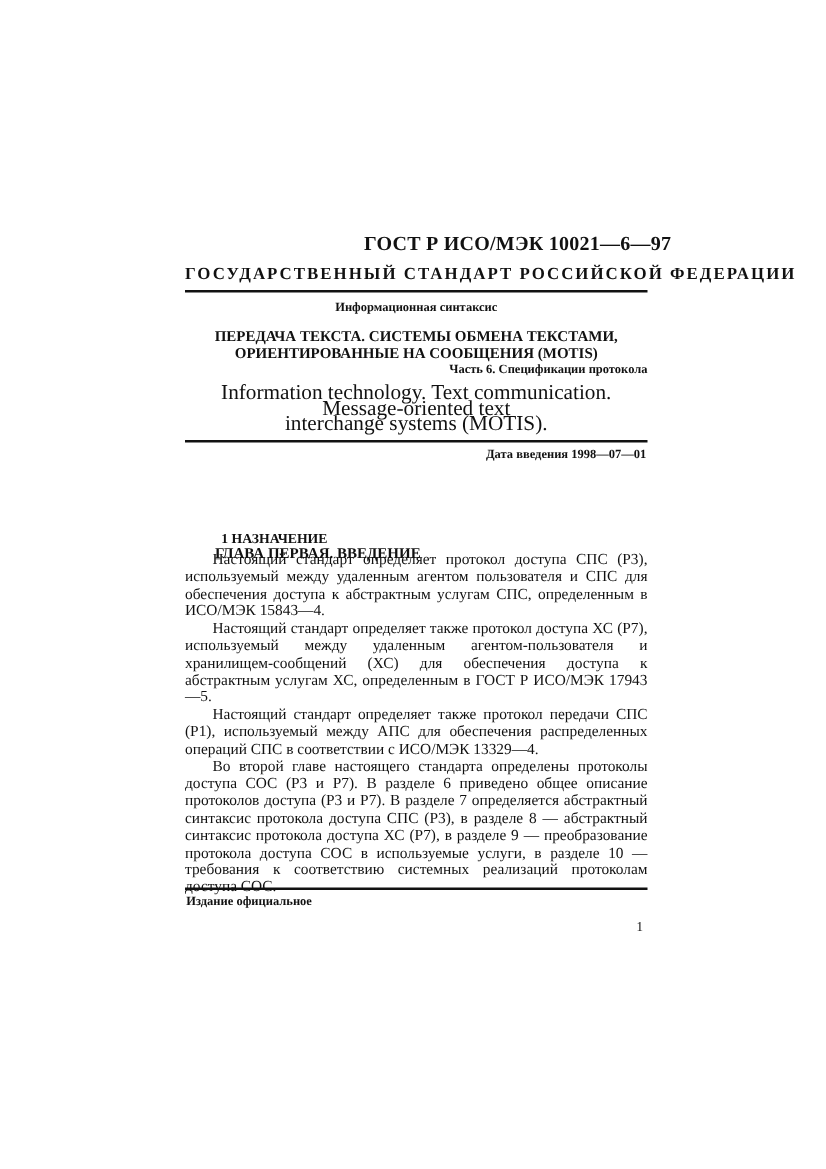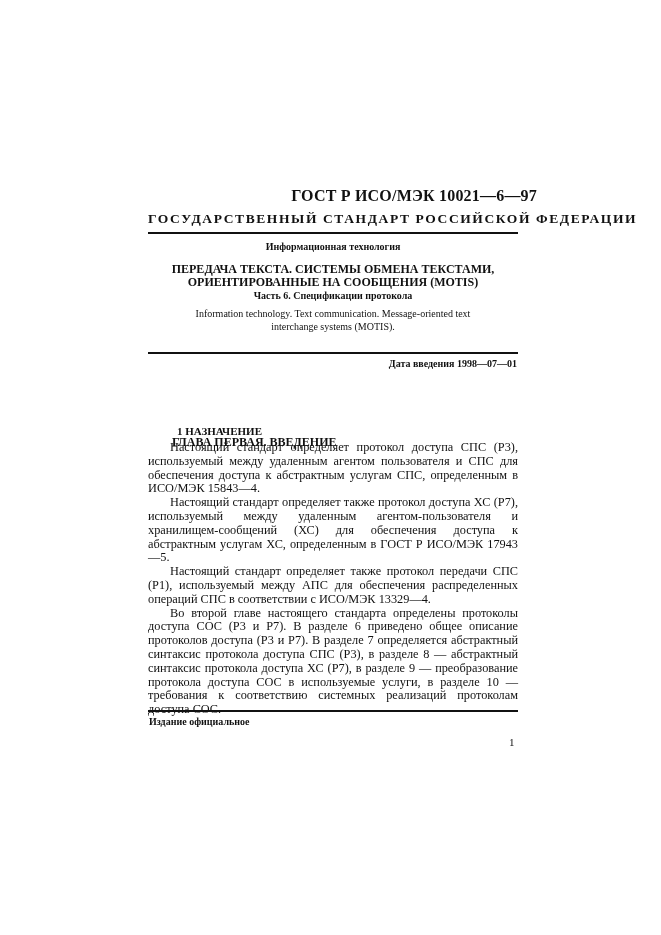--- a/index.html
+++ b/index.html
@@ -9,40 +9,40 @@
     font-family: "Liberation Serif", "DejaVu Serif", serif;
     color: #111;
   }
   .abs { position: absolute; }
   .gost-code { right: 124px; top: 187px; font-size: 16px; font-weight: bold; letter-spacing: 0.2px; }
   .state-std { left: 148px; top: 211px; font-size: 13.5px; font-weight: bold; letter-spacing: 1.6px; white-space: nowrap; }
   .rule-thick { left: 148px; width: 370px; height: 2px; background: #111; top: 232px; }
   .center-block { left: 148px; width: 370px; text-align: center; }
   .subj { top: 241px; font-size: 10px; font-weight: bold; }
   .title { top: 263px; font-size: 12px; font-weight: bold; line-height: 13px; }
-  .part { top: 290px; font-size: 10px; font-weight: bold; }
-  .en { top: 308px; font-size: 10px; line-height: 12.5px; }
+  .part { top: 290px; font-size: 10px; font-weight: bold; text-align: right; }
+  .en { top: 308px; font-size: 17px; line-height: 12.5px; }
   .rule2 { left: 148px; width: 370px; height: 2px; background: #111; top: 352px; }
   .date { right: 144px; top: 358px; font-size: 10px; font-weight: bold; }
   .chapter { left: 172px; top: 403px; font-size: 12px; font-weight: bold; margin-top: 32px; }
   .section { left: 177px; top: 425px; font-size: 11px; font-weight: bold; }
   .body-text { left: 148px; width: 370px; top: 441px; font-size: 12.3px; line-height: 13.8px; text-align: justify; }
   .body-text p { margin: 0; text-indent: 22px; }
   .rule3 { left: 148px; width: 370px; height: 2px; background: #111; top: 710px; }
   .edition { left: 149px; top: 716px; font-size: 10px; font-weight: bold; }
   .page-num { left: 509px; top: 736px; font-size: 11px; }
 </style>
 </head>
 <body>
 
 <div class="abs gost-code">ГОСТ Р ИСО/МЭК 10021—6—97</div>
 <div class="abs state-std">ГОСУДАРСТВЕННЫЙ СТАНДАРТ РОССИЙСКОЙ ФЕДЕРАЦИИ</div>
 <div class="abs rule-thick"></div>
 
-<div class="abs center-block subj">Информационная технология</div>
+<div class="abs center-block subj">Информационная синтаксис</div>
 <div class="abs center-block title">
   <div>ПЕРЕДАЧА ТЕКСТА. СИСТЕМЫ ОБМЕНА ТЕКСТАМИ,</div>
   <div>ОРИЕНТИРОВАННЫЕ НА СООБЩЕНИЯ (MOTIS)</div>
 </div>
 <div class="abs center-block part">Часть 6. Спецификации протокола</div>
 <div class="abs center-block en">
   <div>Information technology. Text communication. Message-oriented text</div>
   <div>interchange systems (MOTIS).</div>
 </div>
 <div class="abs rule2"></div>

